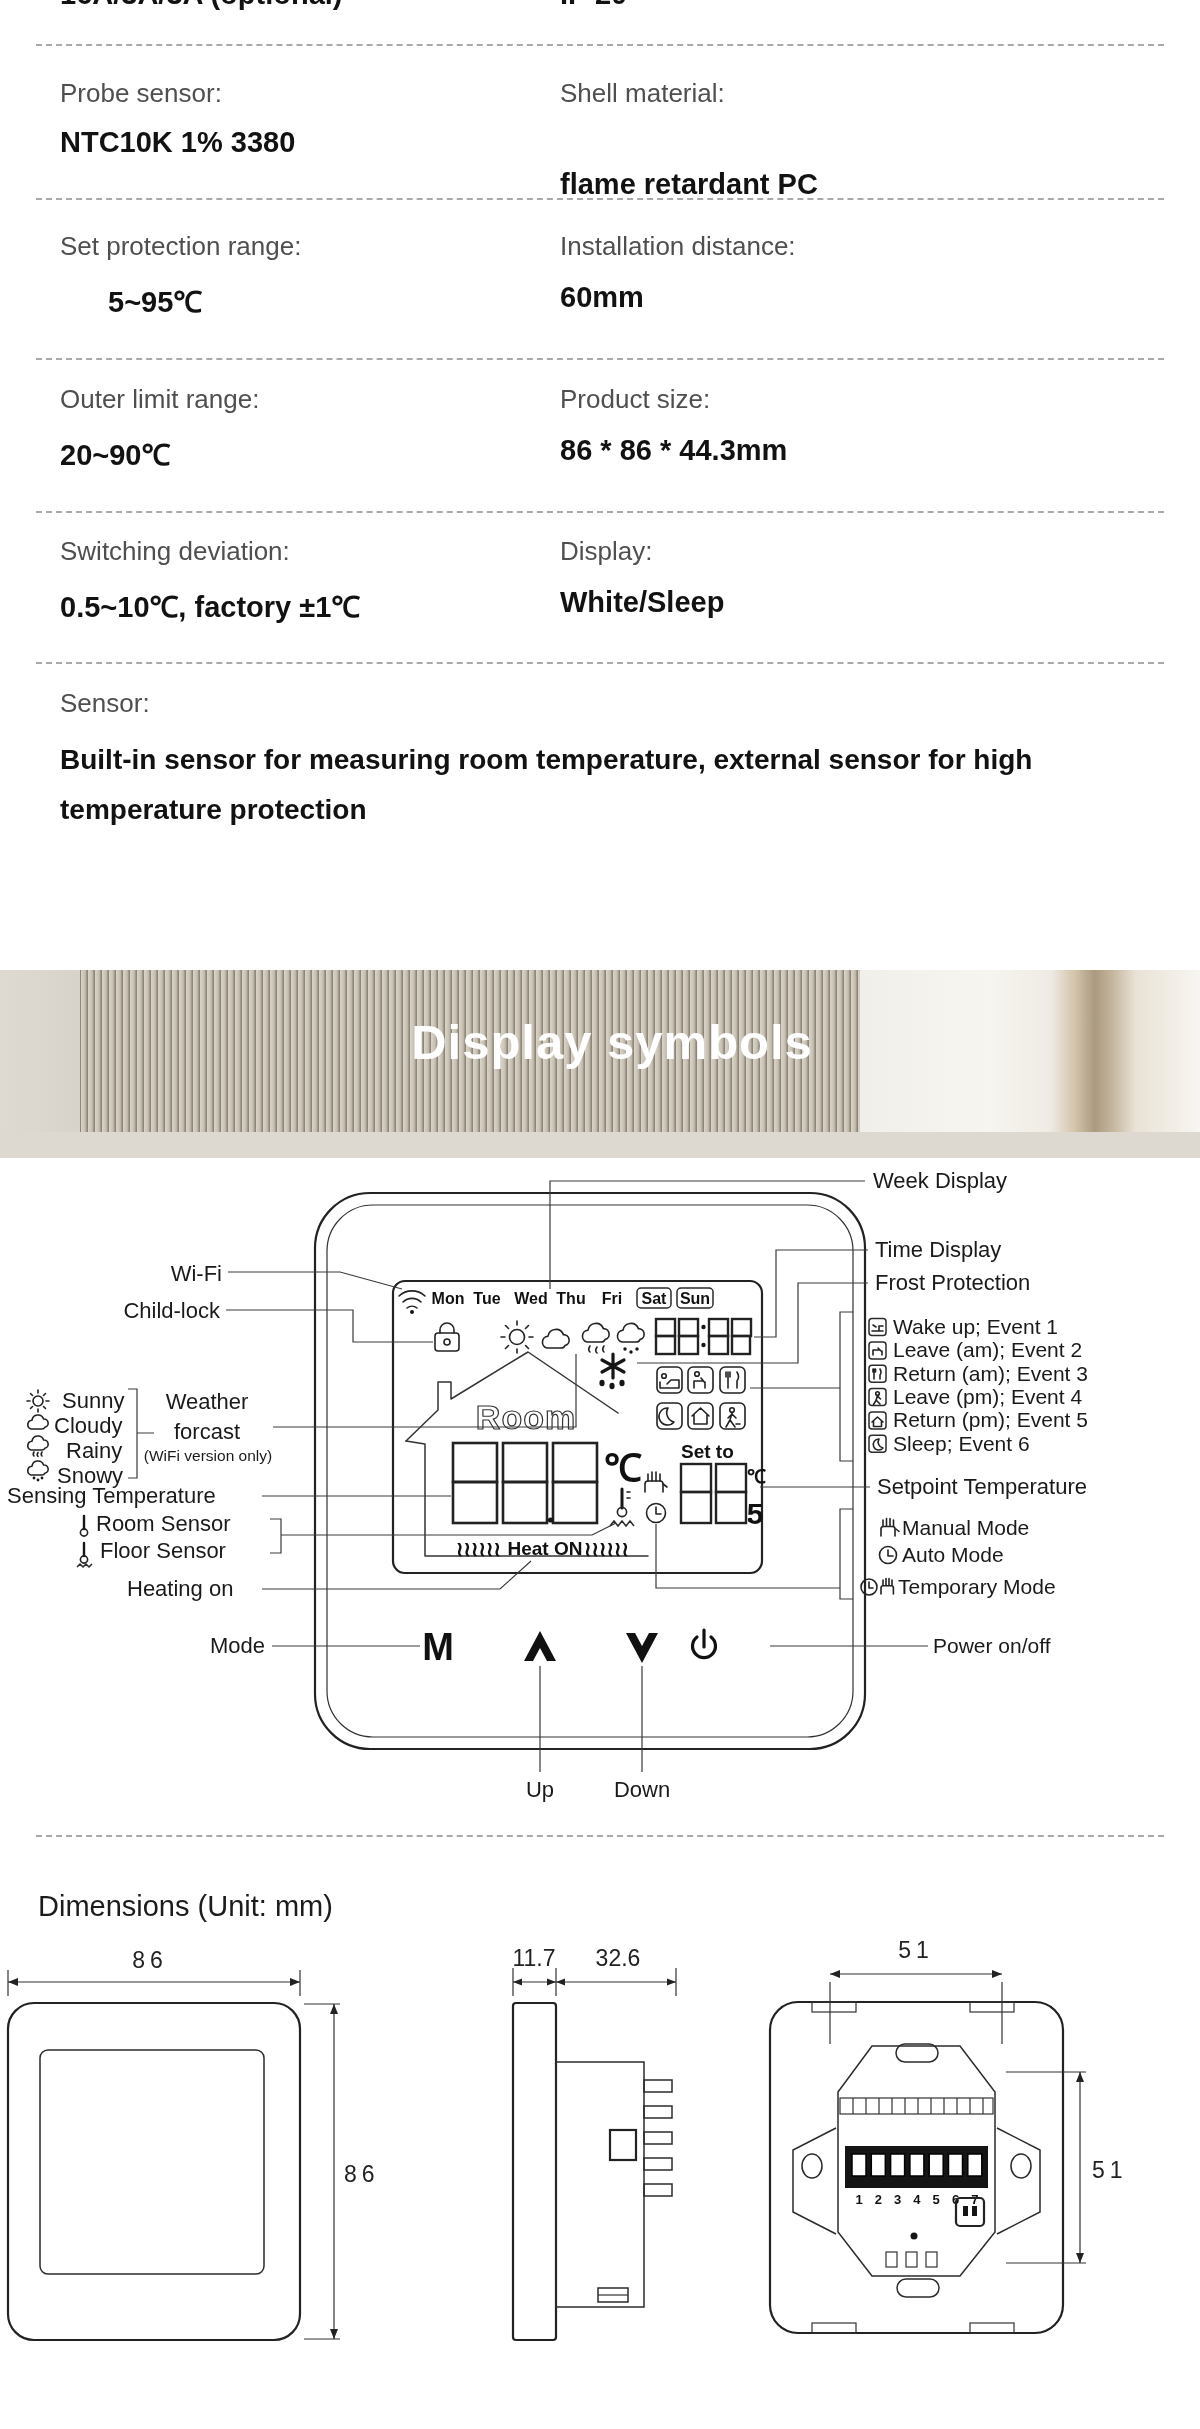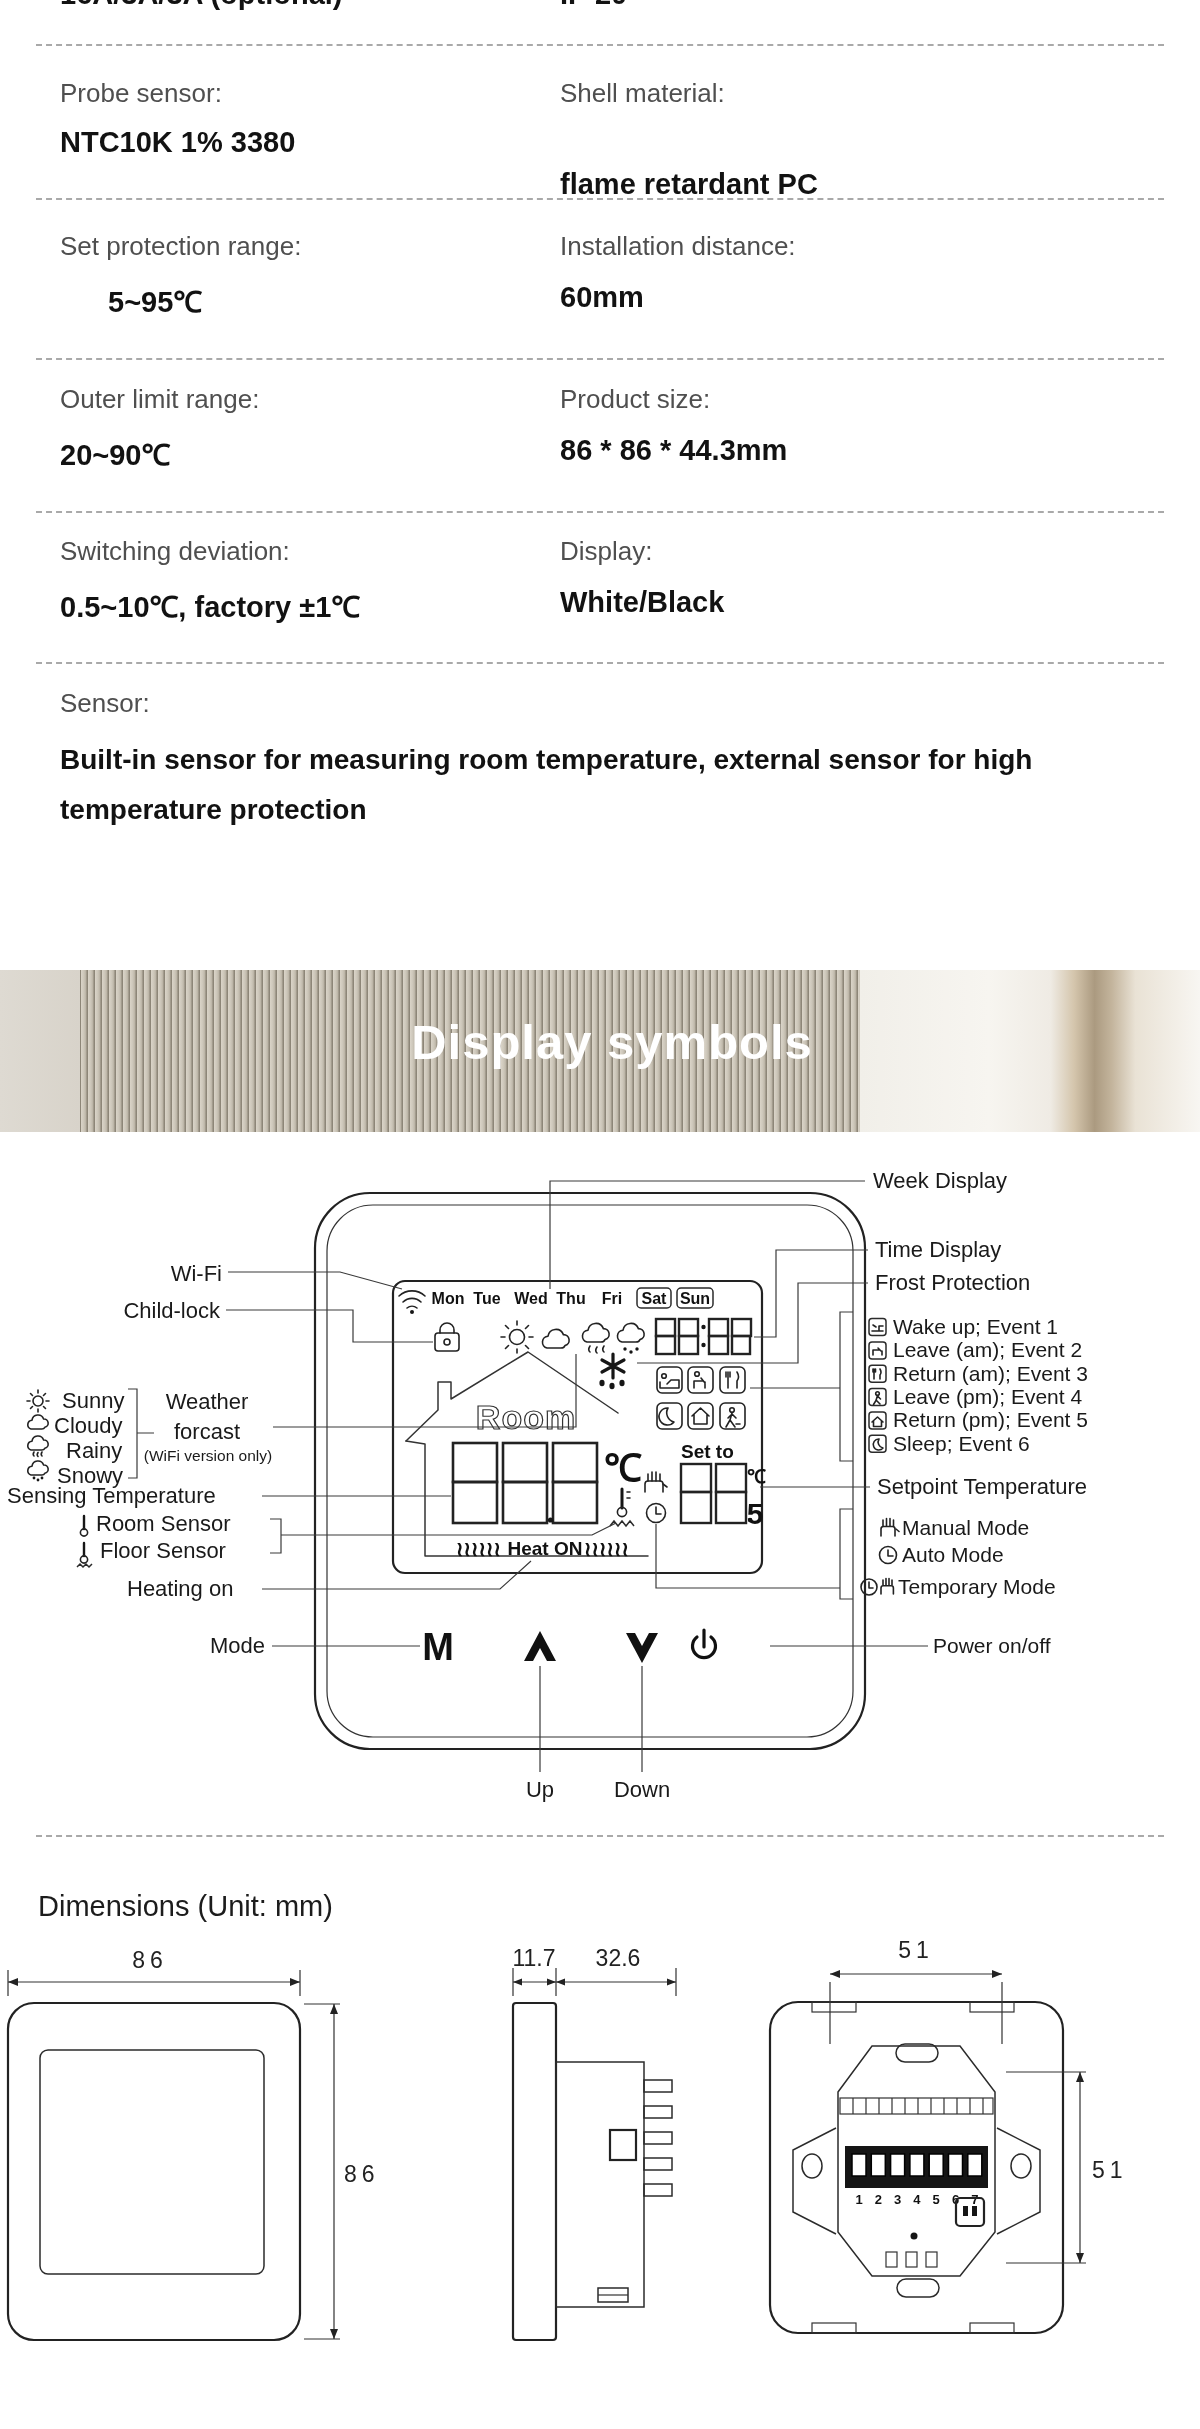--- a/index.html
+++ b/index.html
@@ -3,21 +3,21 @@
 <meta charset="utf-8">
 <style>
   html,body{margin:0;padding:0;background:#fff;}
   #page{position:relative;width:1200px;height:2429px;background:#fff;overflow:hidden;
         font-family:"Liberation Sans",sans-serif;padding-left:38px;}
   .dash{position:absolute;left:36px;width:1128px;border-top:2px dashed #9b9b9b;opacity:.85;}
   .spec-label{position:absolute;font-size:26px;color:#4f4f4f;}
   .spec-value{position:absolute;font-size:29px;font-weight:bold;color:#121212;}
   .sensor-value{position:absolute;font-size:28px;font-weight:bold;color:#121212;
                 width:1100px;line-height:50px;}
-  .banner{position:absolute;left:0;top:970px;width:1200px;height:162px;background:#ddd9d1;}
+  .banner{position:absolute;left:0;top:970px;width:1200px;height:188px;background:#ddd9d1;}
   .banner-plain{position:absolute;left:0;top:0;width:80px;height:162px;
        background:linear-gradient(90deg,#dedad2,#d8d3ca);}
   .banner-slats{position:absolute;left:80px;top:0;width:780px;height:162px;
        background:repeating-linear-gradient(90deg,#8d8678 0px,#8d8678 1.4px,#d8d2c6 1.4px,#ccc6b9 4px,#bdb6a8 5.6px,#948d7f 7px);}
   .banner-marble{position:absolute;left:860px;top:0;width:340px;height:162px;
        background:linear-gradient(90deg,#f1efe9 0%,#f7f5f0 38%,#efebe4 56%,#d4c5ac 63%,#ab9a80 69%,#c3b49c 74%,#e9e2d5 81%,#f8f6f2 100%);}
   .banner-title{position:absolute;left:0;top:44px;width:1224px;text-align:center;
        font-size:49px;font-weight:bold;color:#ffffff;letter-spacing:1px;}
   .top-clip{position:absolute;top:-22px;font-size:29px;font-weight:bold;color:#121212;}
   svg{position:absolute;left:0;}
@@ -73,21 +73,21 @@
   <div class="spec-value" style="left:560px;top:281px;">60mm</div>
 
   <div class="spec-label" style="left:60px;top:384px;">Outer limit range:</div>
   <div class="spec-label" style="left:560px;top:384px;">Product size:</div>
   <div class="spec-value" style="left:60px;top:434px;">20~90℃</div>
   <div class="spec-value" style="left:560px;top:434px;">86 * 86 * 44.3mm</div>
 
   <div class="spec-label" style="left:60px;top:536px;">Switching deviation:</div>
   <div class="spec-label" style="left:560px;top:536px;">Display:</div>
   <div class="spec-value" style="left:60px;top:586px;">0.5~10℃, factory ±1℃</div>
-  <div class="spec-value" style="left:560px;top:586px;">White/Black</div>
+  <div class="spec-value" style="left:560px;top:586px;">White/Sleep</div>
 
   <div class="spec-label" style="left:60px;top:688px;">Sensor:</div>
   <div class="sensor-value" style="left:60px;top:735px;">Built-in sensor for measuring room temperature, external sensor for high temperature protection</div>
 
   <div class="banner">
     <div class="banner-plain"></div>
     <div class="banner-slats"></div>
     <div class="banner-marble"></div>
     <div class="banner-title">Display symbols</div>
   </div>

